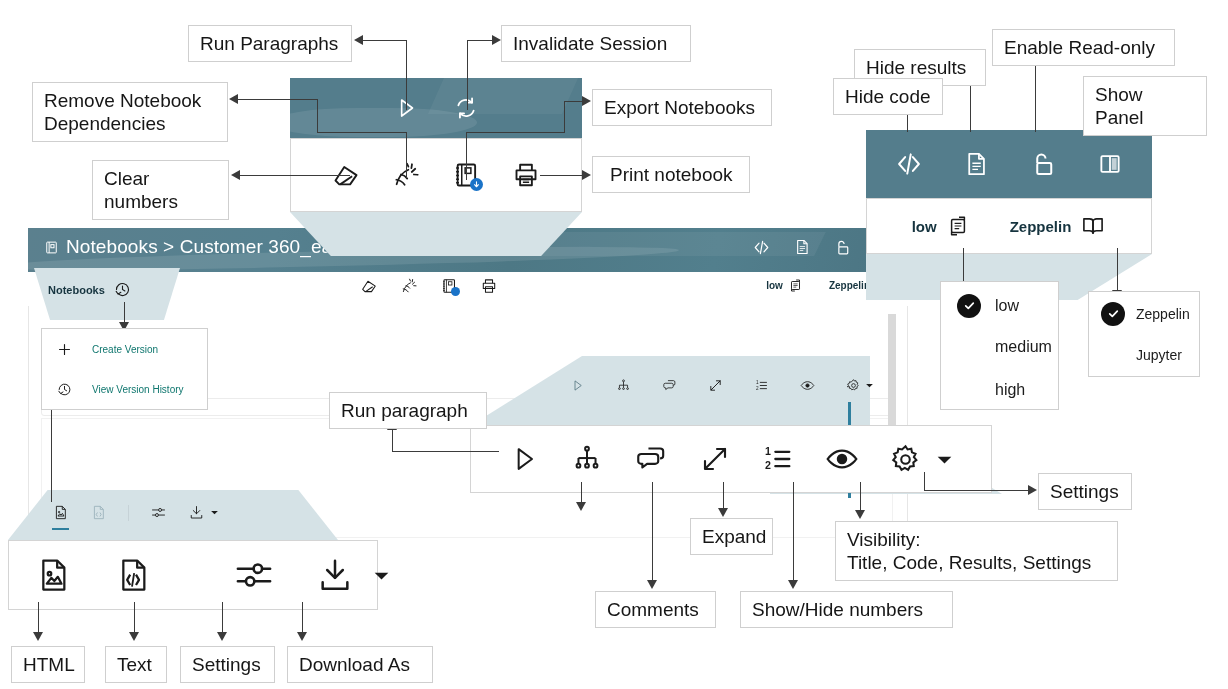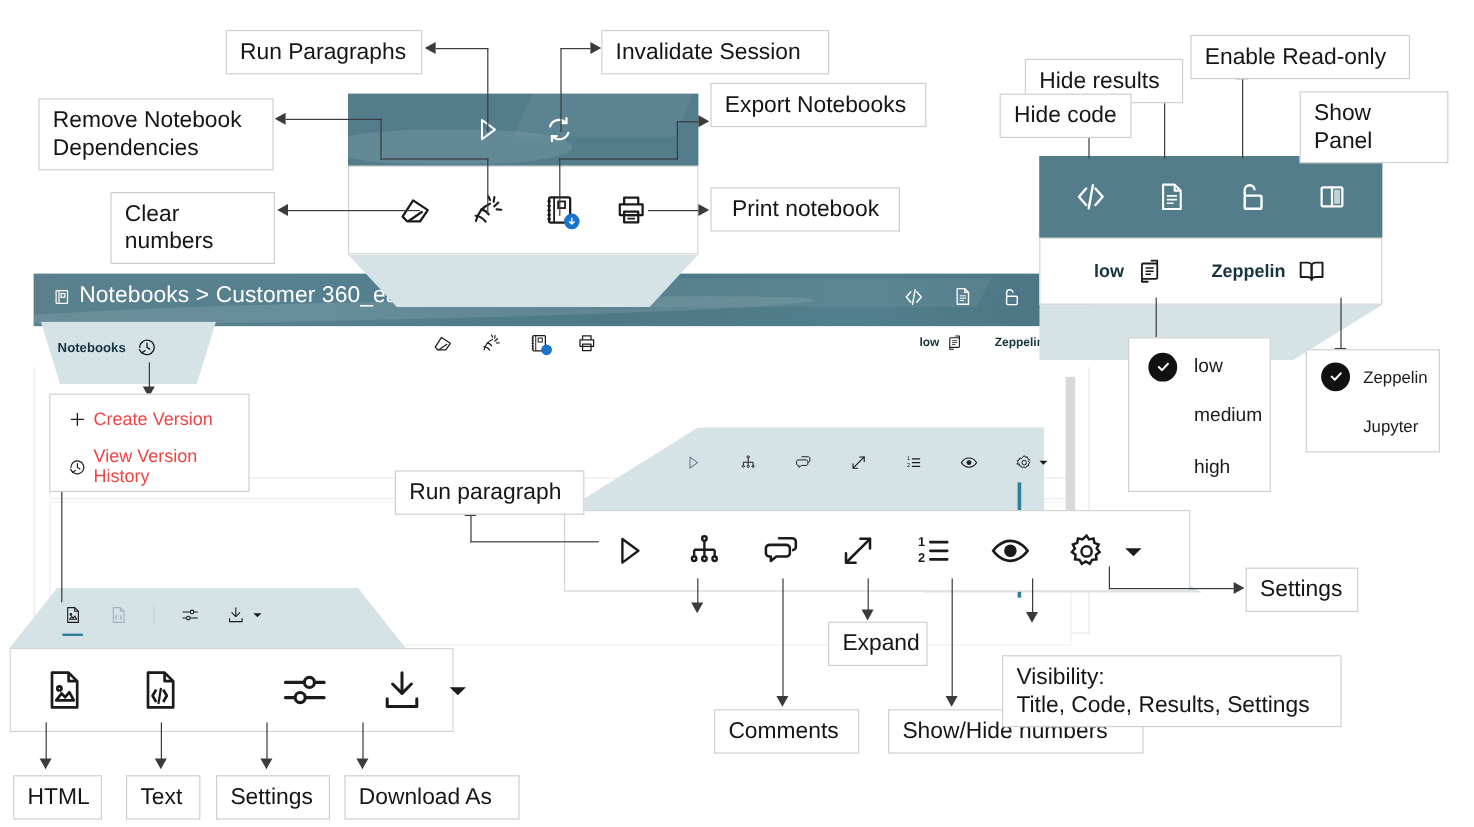--- a/index.html
+++ b/index.html
@@ -98,22 +98,22 @@
   .accent-bar{
     position:absolute; left:848px; top:402px; width:3px; height:96px;
     background:#2f7f9e; z-index:12;
   }
 
   
   .menu{
     position:absolute; background:#ffffff; border:1px solid #cfcfcf; z-index:45;
   }
   .menu .mi{
-    display:flex; align-items:center; gap:5px;
-    font-size:15px; color:#ef4444; padding:0 14px; height:40px;
+    display:flex; align-items:center; gap:19px;
+    font-size:10px; color:#0f766e; padding:0 14px; height:40px;
   }
   .chk{
     width:24px;height:24px;border-radius:50%;background:#111;
     display:flex;align-items:center;justify-content:center;flex:0 0 auto;
   }
   .chk svg{ display:block; }
   .opt{
     display:flex; align-items:center; gap:14px;
     font-size:16px; color:#1b1b1b; padding:0 16px; height:43px;
   }
@@ -193,21 +193,21 @@
           <path d="M9.5 15.6h5M9.5 17.8h5" stroke-width="1.2"></path>
         </svg>
       </span>
     </div>
   </div>
 
   <div class="callout" style="left:188px;top:25px;width:164px;">Run Paragraphs</div>
   <div class="callout" style="left:501px;top:25px;width:190px;">Invalidate Session</div>
   <div class="callout" style="left:32px;top:82px;width:196px;">Remove Notebook
 Dependencies</div>
-  <div class="callout" style="left:592px;top:69px;width:180px;">Export Notebooks</div>
+  <div class="callout" style="left:592px;top:89px;width:180px;">Export Notebooks</div>
   <div class="callout" style="left:92px;top:160px;width:137px;">Clear numbers</div>
   <div class="callout" style="left:592px;top:156px;width:158px;padding-left:17px;">Print notebook</div>
 
   <div class="ln lv" style="left:406px;top:40px;height:70px;"></div>
   <div class="ln lh" style="left:363px;top:40px;width:44px;"></div>
   <div class="ah left" style="left:354px;top:35px;"></div>
 
   <div class="ln lv" style="left:467px;top:40px;height:70px;"></div>
   <div class="ln lh" style="left:467px;top:40px;width:25px;"></div>
   <div class="ah right" style="left:492px;top:35px;"></div>
@@ -638,21 +638,21 @@
   <div class="ah down" style="left:647px;top:580px;"></div>
 
   <div class="callout" style="left:690px;top:518px;width:83px;">Expand</div>
   <div class="ln lv" style="left:723px;top:482px;height:28px;"></div>
   <div class="ah down" style="left:718px;top:508px;"></div>
 
   <div class="callout" style="left:740px;top:591px;width:213px;">Show/Hide numbers</div>
   <div class="ln lv" style="left:793px;top:482px;height:100px;"></div>
   <div class="ah down" style="left:788px;top:580px;"></div>
 
-  <div class="callout" style="left:835px;top:546px;width:283px;">Visibility:
+  <div class="callout" style="left:835px;top:521px;width:283px;">Visibility:
 Title, Code, Results, Settings</div>
   <div class="ln lv" style="left:860px;top:482px;height:30px;"></div>
   <div class="ah down" style="left:855px;top:510px;"></div>
 
   <div class="callout" style="left:1038px;top:473px;width:94px;">Settings</div>
   <div class="ln lv" style="left:924px;top:472px;height:19px;"></div>
   <div class="ln lh" style="left:924px;top:490px;width:104px;"></div>
   <div class="ah right" style="left:1028px;top:485px;"></div>
 
   <div class="cone" style="left:8px;top:490px;width:330px;height:50px;

